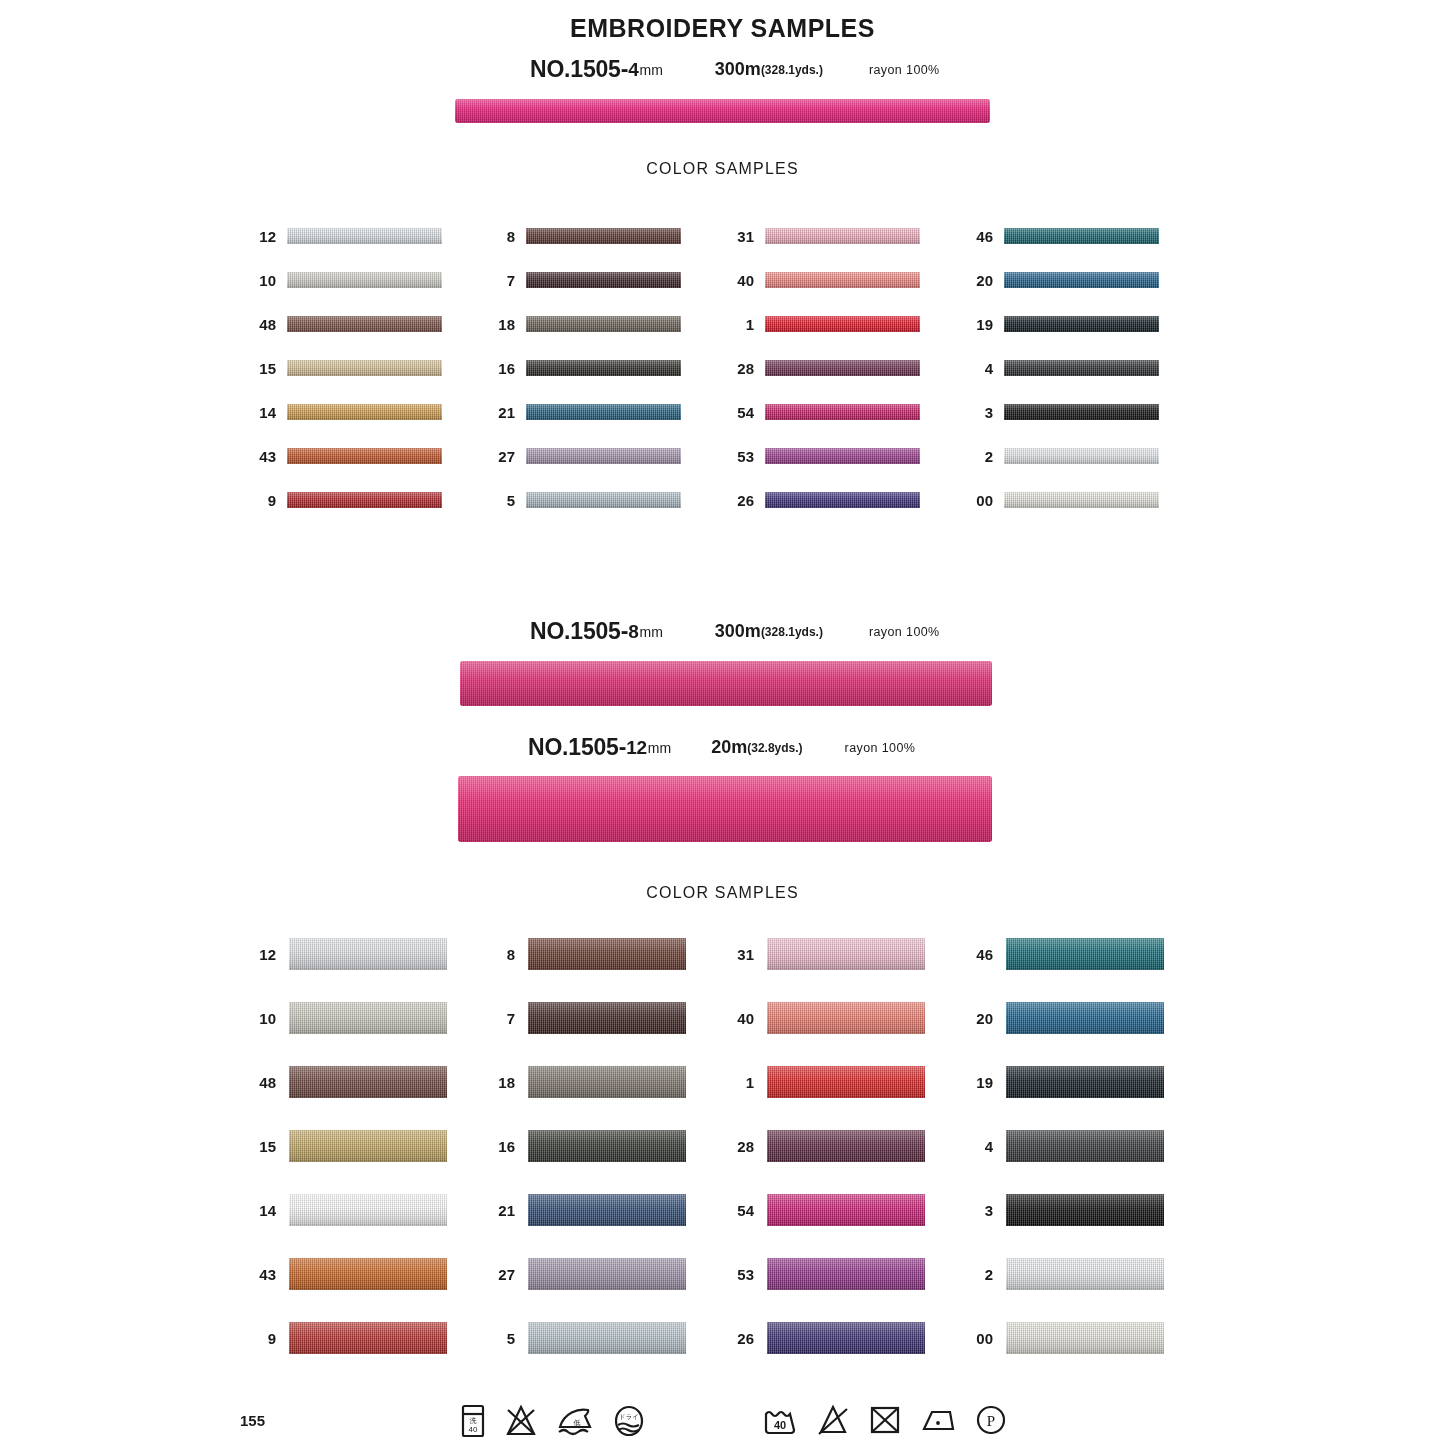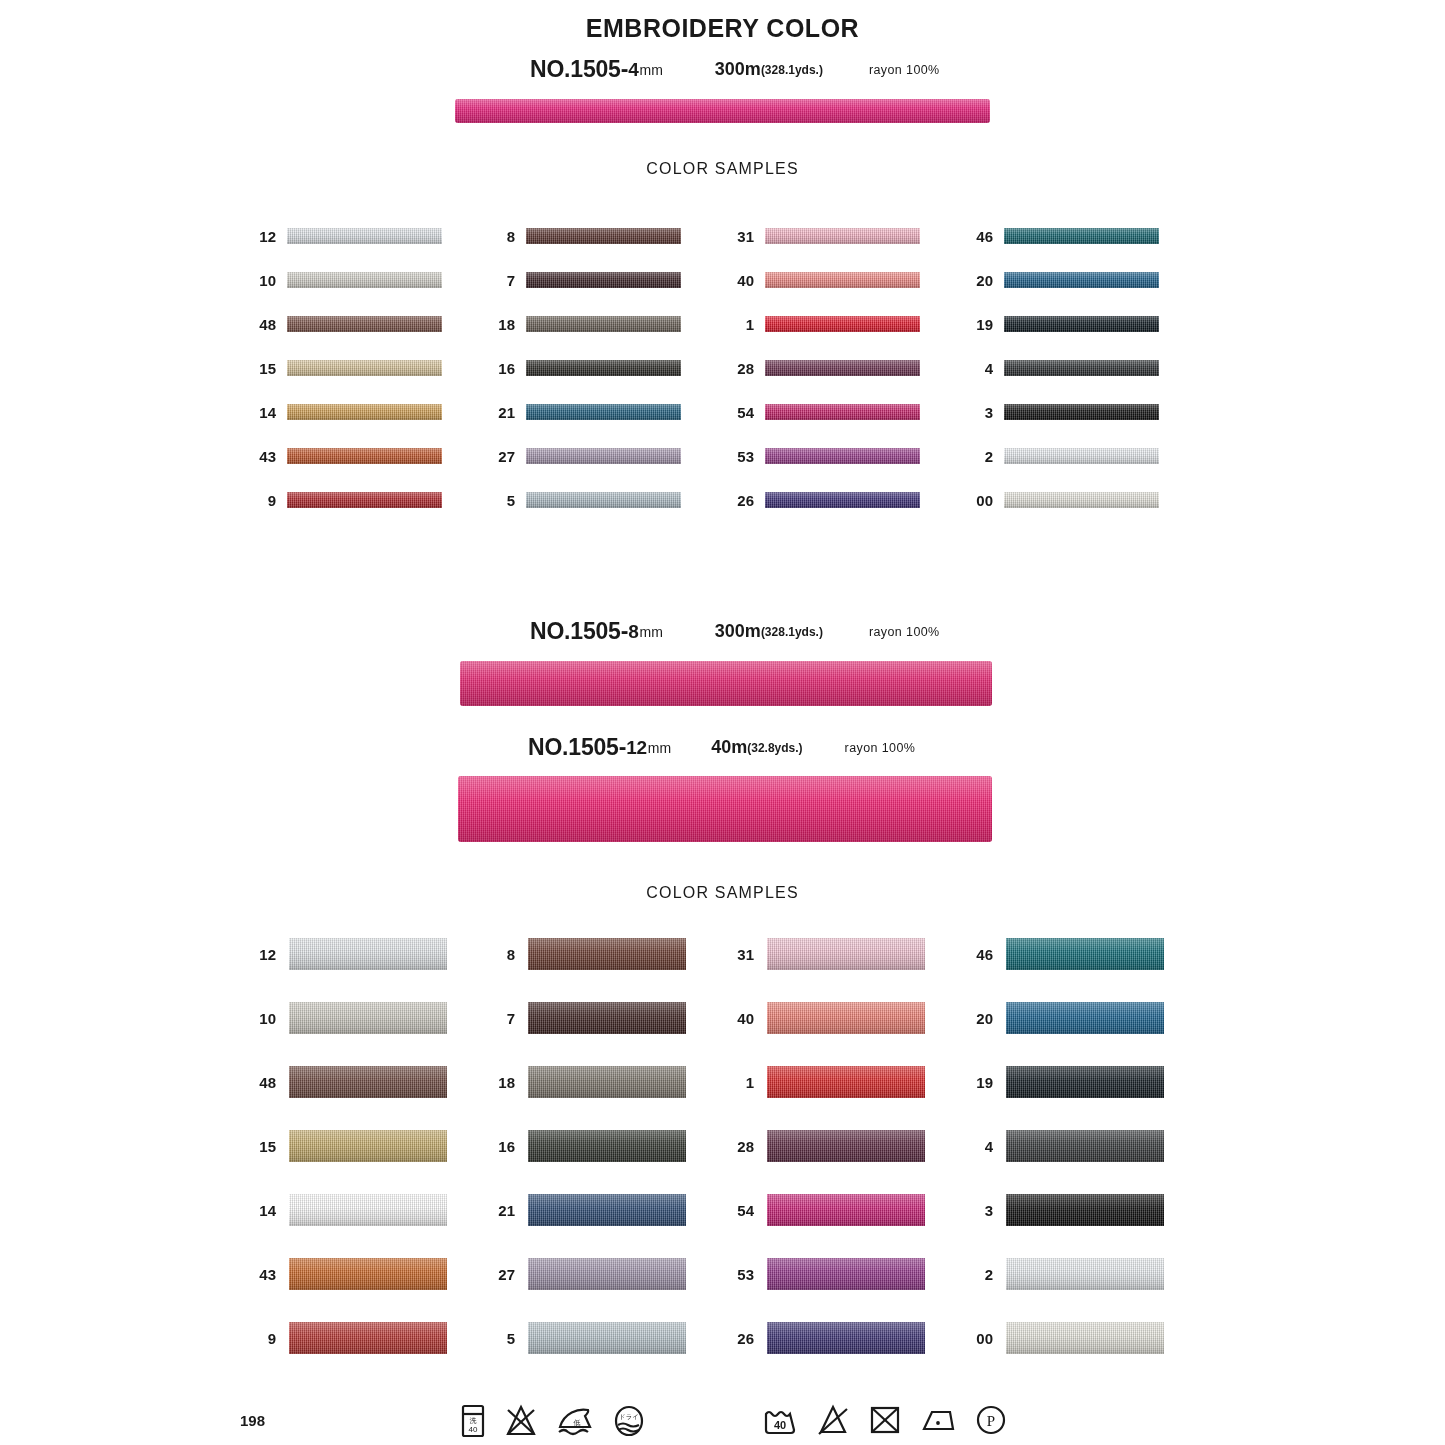--- a/index.html
+++ b/index.html
@@ -66,21 +66,21 @@
   .page-num{position:absolute;left:240px;top:1412px;font-size:15px;font-weight:600;}
   .care-group{position:absolute;display:flex;align-items:center;}
   .care-icon{margin-right:18px;display:block;}
   .care-icon:last-child{margin-right:0;}
 </style>
 </head>
 <body>
 
 <div class="page">
 
-  <div class="main-title">EMBROIDERY  COLOR</div>
+  <div class="main-title">EMBROIDERY  SAMPLES</div>
 
   <div class="spec-row" style="top:56px;left:530px;">
     <span class="spec-no">NO.1505</span>
     <span class="spec-no">-</span>
     <span class="spec-no" style="font-size:19px;">4</span>
     <span class="spec-mm">mm</span>
     <span class="spec-len" style="margin-left:52px;">300m</span>
     <span class="spec-yds">(328.1yds.)</span>
     <span class="spec-mat" style="margin-left:46px;">rayon  100%</span>
   </div>
@@ -304,21 +304,21 @@
   <div class="ribbon-master" id="mst8" style="left: 460px; top: 661px; width: 532px; height: 45px; background: rgb(226, 36, 111);">
     <div class="tex"></div>
     <div class="shine"></div>
   </div>
 
   <div class="spec-row" style="top:734px;left:528px;">
     <span class="spec-no">NO.1505</span>
     <span class="spec-no">-</span>
     <span class="spec-no" style="font-size:19px;">12</span>
     <span class="spec-mm">mm</span>
-    <span class="spec-len" style="margin-left:40px;">40m</span>
+    <span class="spec-len" style="margin-left:40px;">20m</span>
     <span class="spec-yds">(32.8yds.)</span>
     <span class="spec-mat" style="margin-left:42px;">rayon  100%</span>
   </div>
 
   <div class="ribbon-master" id="mst12" style="left: 458px; top: 776px; width: 534px; height: 66px; background: rgb(237, 31, 111);">
     <div class="tex"></div>
     <div class="shine"></div>
   </div>
 
   <div class="color-samples" style="top:884px;">COLOR  SAMPLES</div>
@@ -515,21 +515,21 @@
       </div>
       <div class="cell" style="left: 969px; top: 1322px;">
         <div class="code" style="left: 0px; width: 24px; top: 9px;">00</div>
         <div class="sw" style="left: 37px; top: 0px; width: 158px; height: 32px; background: rgb(231, 230, 222);">
           <div class="tex"></div>
           <div class="shine"></div>
         </div>
       </div>
     </div>
 
-  <div class="page-num">198</div>
+  <div class="page-num">155</div>
 
   <div class="care-group" id="care-jis" style="left:460px;top:1404px;">
       <span class="care-icon">
     <svg width="26" height="34" viewBox="0 0 26 34">
       <rect x="3" y="2" width="20" height="30" rx="1.5" stroke="#1a1a1a" fill="none" stroke-width="2.2"></rect>
       <line x1="3" y1="10" x2="23" y2="10" stroke="#1a1a1a" fill="none" stroke-width="2.2"></line>
       <text x="13" y="19" font-size="7" text-anchor="middle" fill="#1a1a1a" font-family="sans-serif">洗</text>
       <text x="13" y="28" font-size="8" text-anchor="middle" fill="#1a1a1a" font-family="sans-serif">40</text>
     </svg></span>
       <span class="care-icon">

